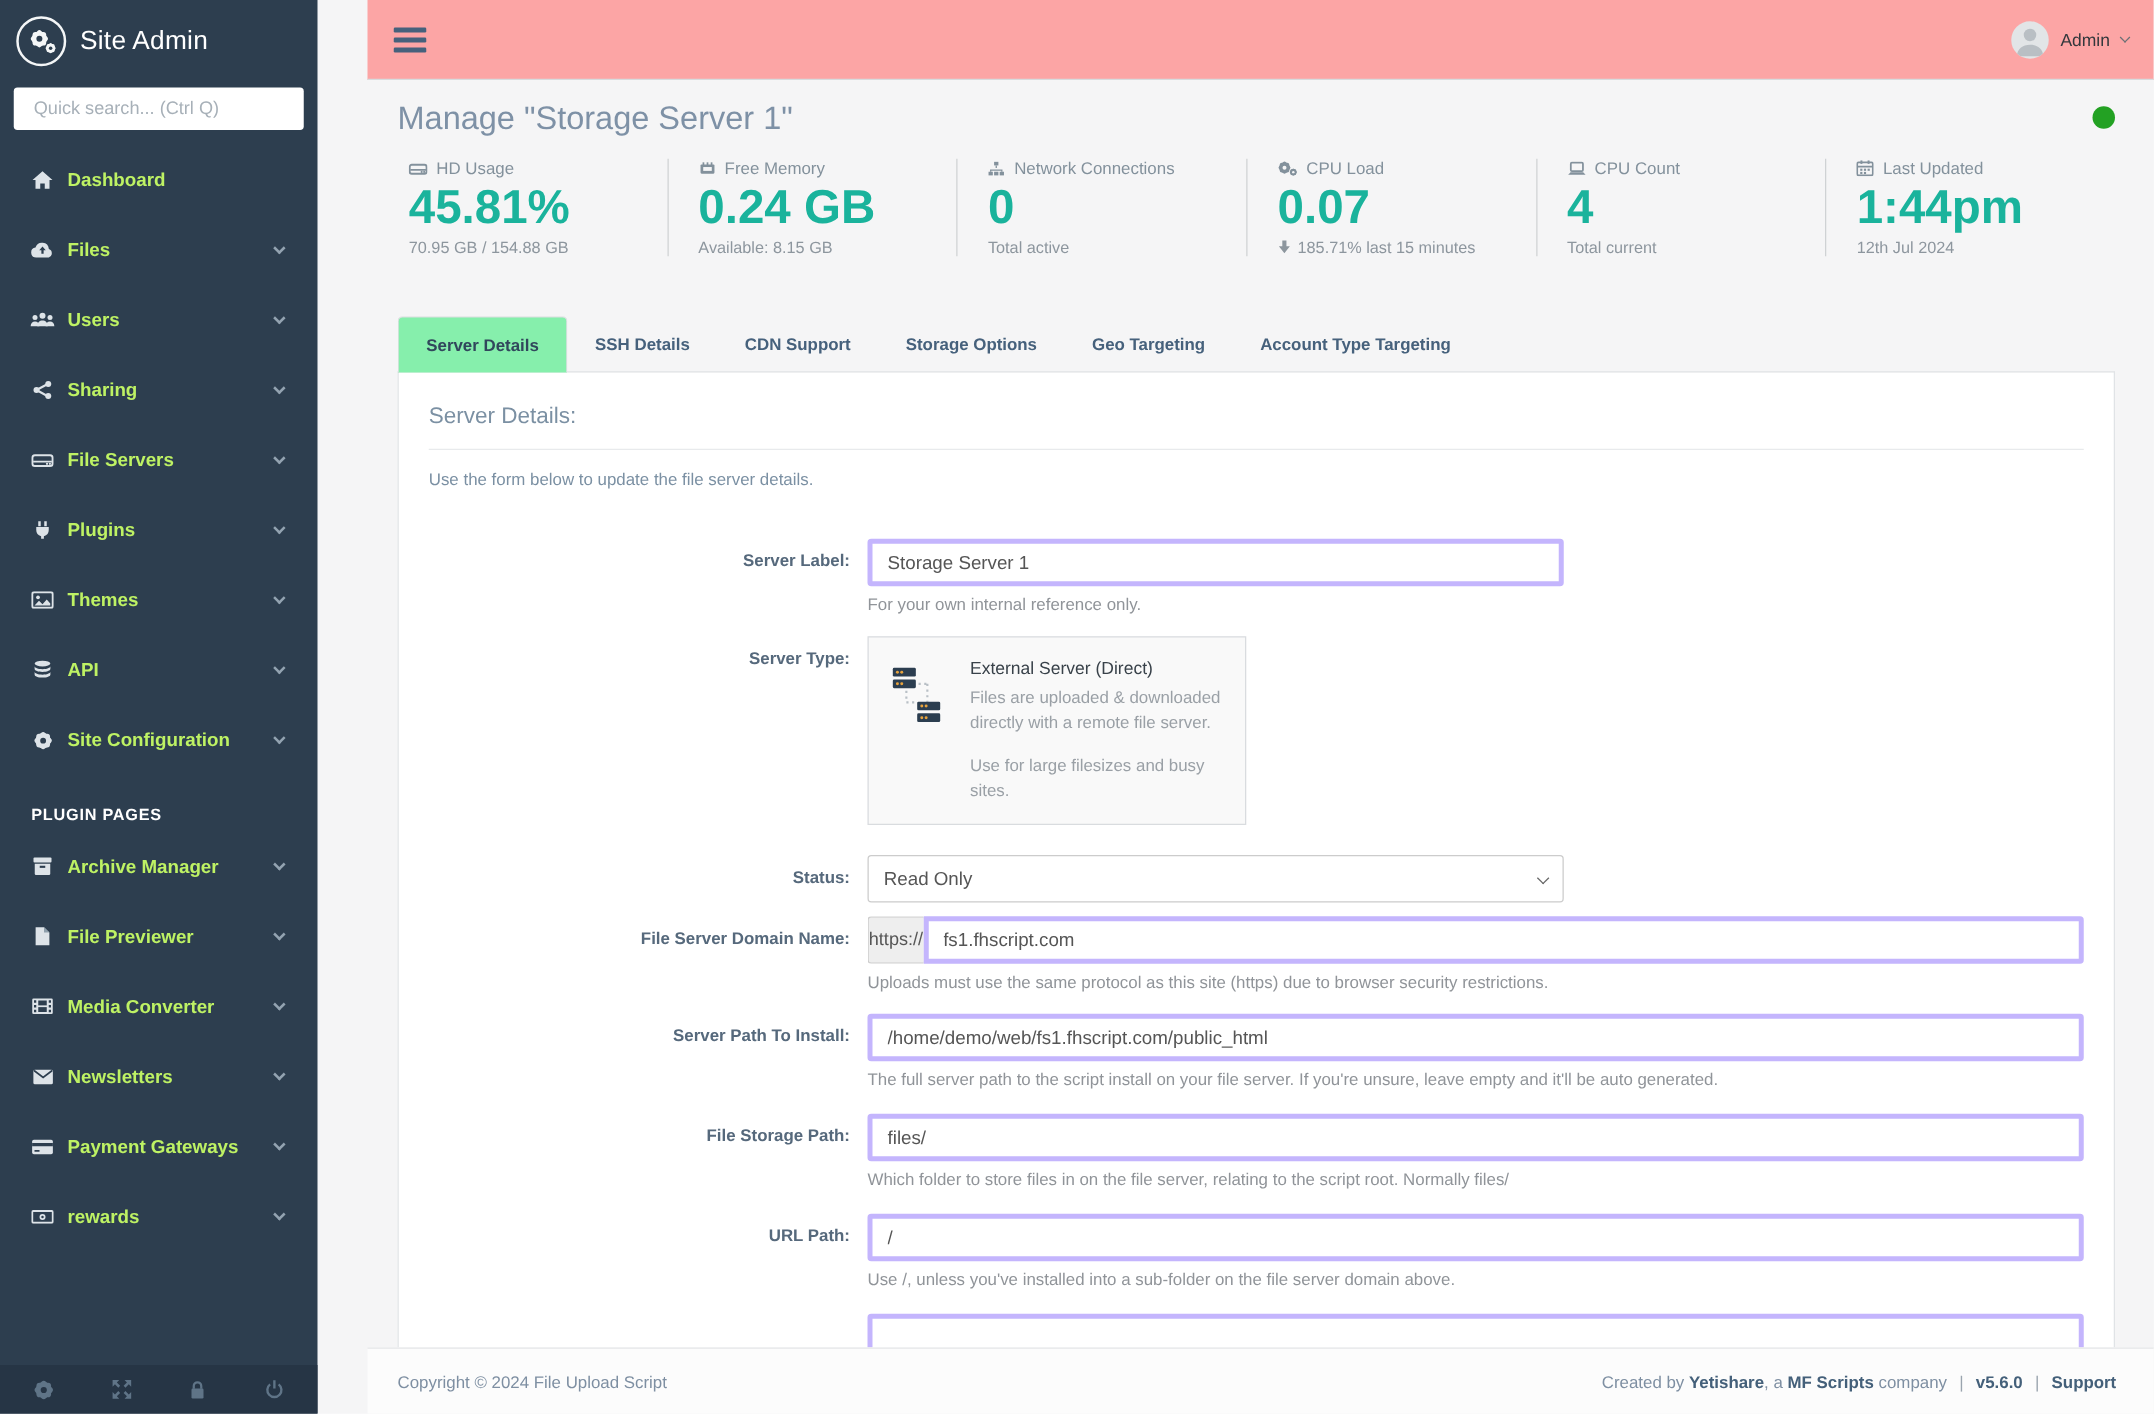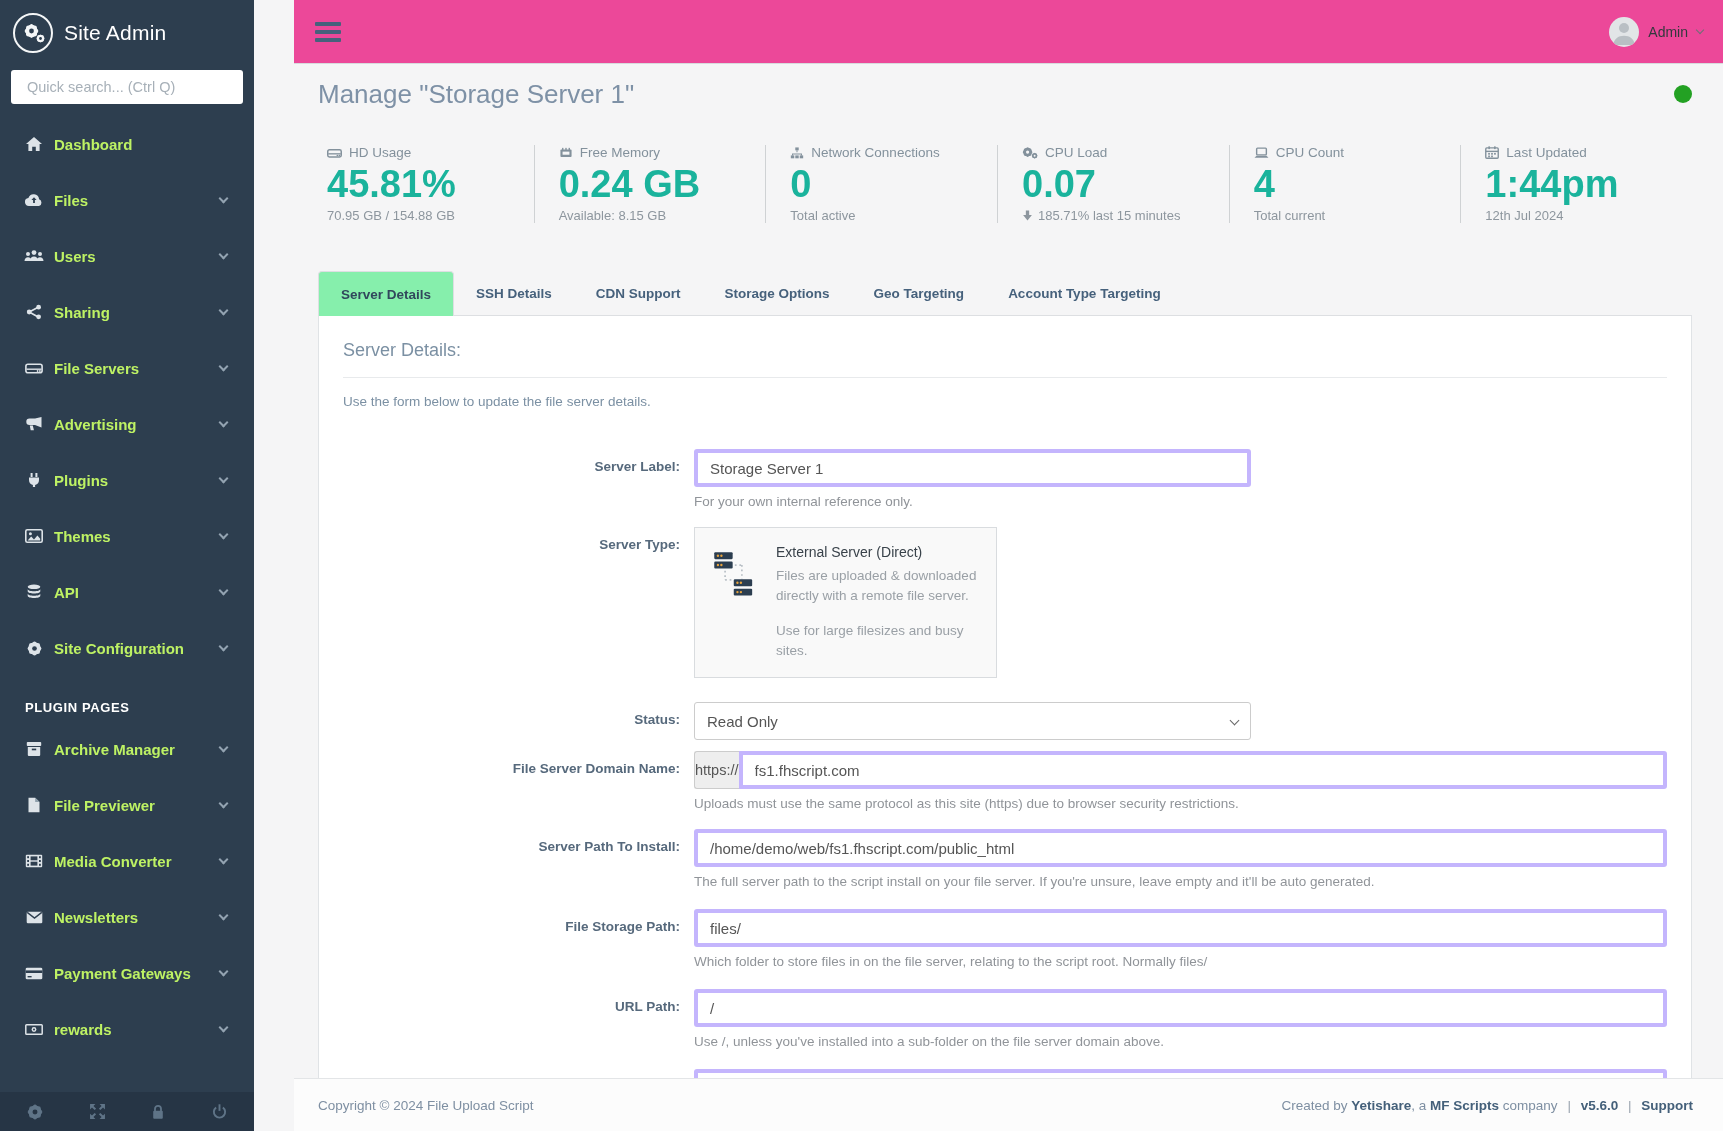--- a/index.html
+++ b/index.html
@@ -19,35 +19,35 @@
   .nav-item { height:56px; display:flex; align-items:center; padding:0 24px; cursor:pointer; }
   .nav-icon { width:20px; display:flex; justify-content:center; margin-right:10px; color:#dde3e8; }
   .nav-label { font-size:15px; font-weight:600; color:#bef264; flex:1; }
   .chev { width:7px; height:7px; border-right:2px solid #93a3b1; border-bottom:2px solid #93a3b1; transform:rotate(45deg); margin-right:3px; margin-top:-3px; }
   .section-label { padding:24px 0 6px 25px; font-size:13px; font-weight:bold; color:#ffffff; letter-spacing:0.6px; }
   .side-bottom { height:39px; background:#263545; display:flex; align-items:center; justify-content:space-between; padding:0 26px; }
   .side-bottom .bicon { color:#5f7487; display:flex; cursor:pointer; }
 
   
   .main { flex:1; display:flex; flex-direction:column; min-width:0; }
-  .topbar { height:64px; background:#ec4899; border-bottom:1px solid #d7dbdd; display:flex; align-items:center; padding:0 20px 0 17px; flex-shrink:0; }
+  .topbar { height:64px; background:#fca5a5; border-bottom:1px solid #d7dbdd; display:flex; align-items:center; padding:0 20px 0 17px; flex-shrink:0; }
   .hamburger { display:flex; flex-direction:column; gap:4px; cursor:pointer; padding:4px; }
   .hamburger span { display:block; width:26px; height:4px; background:#46617c; border-radius:1px; }
   .top-right { margin-left:auto; display:flex; align-items:center; gap:9px; cursor:pointer; }
   .avatar { width:30px; height:30px; border-radius:50%; background:#e2e5e7; overflow:hidden; display:flex; align-items:flex-end; justify-content:center; }
   .admin-label { font-size:14px; color:#33383d; }
   .chev-sm { width:6px; height:6px; border-right:1.5px solid #6b7075; border-bottom:1.5px solid #6b7075; transform:rotate(45deg); margin-top:-3px; }
 
   .content { flex:1; overflow:hidden; padding:0 31px 0 24px; background:#f5f5f6; }
   .title-row { margin-top:14px; display:flex; align-items:center; justify-content:space-between; }
   .page-title { font-size:26px; font-weight:400; color:#7e91a6; line-height:32px; }
   .status-dot { width:18px; height:18px; border-radius:50%; background:#23a123; }
 
   
-  .stats { display:flex; margin-top:35px; }
+  .stats { display:flex; margin-top:17px; }
   .stat { flex:1; padding:0 10px 0 24px; border-left:1px solid #cfd2d4; }
   .stat:first-child { border-left:none; padding-left:9px; }
   .stat-label { display:flex; align-items:center; gap:7px; font-size:13.5px; color:#83919c; }
   .stat-label svg { flex-shrink:0; }
   .stat-value { font-size:38px; font-weight:bold; color:#1ab39c; line-height:44px; margin-top:2px; }
   .stat-sub { font-size:13px; color:#8d969e; margin-top:2px; display:flex; align-items:center; gap:5px; }
 
   
   .tabs { display:flex; margin-top:48px; }
   .tab { height:45px; display:flex; align-items:center; padding:0 22px; font-size:13.5px; font-weight:bold; color:#46617c; cursor:pointer; position:relative; }
@@ -174,30 +174,20 @@
         <div class="nav-item">
           <span class="nav-icon">
             <svg viewBox="0 0 18 14" width="18" height="14">
                 <rect x="0.9" y="3.2" width="16.2" height="8.6" rx="2" fill="none" stroke="currentColor" stroke-width="1.6"></rect>
                 <line x1="1.5" y1="8.2" x2="16.5" y2="8.2" stroke="currentColor" stroke-width="1.4"></line>
                 <circle cx="12.6" cy="10" r="0.9" fill="currentColor"></circle>
                 <circle cx="14.9" cy="10" r="0.9" fill="currentColor"></circle>
               </svg>
           </span>
           <span class="nav-label">File Servers</span>
-          <span class="chev"></span>
-        </div>
-        <div class="nav-item">
-          <span class="nav-icon">
-            <svg viewBox="0 0 18 16" width="18" height="16" fill="currentColor">
-                <path d="M16.5 1v10.5L10 9H4.5a3.2 3.2 0 0 1 0-6.4H10z"></path>
-                <path d="M4.8 9.6h3l1.1 4.6H5.7z"></path>
-              </svg>
-          </span>
-          <span class="nav-label">Advertising</span>
           <span class="chev"></span>
         </div>
         <div class="nav-item">
           <span class="nav-icon">
             <svg viewBox="0 0 16 16" width="16" height="16" fill="currentColor">
                 <path d="M4.6 1h2v4h-2zM9.4 1h2v4h-2zM3 5.6h10V8a5 5 0 0 1-3.9 4.9V15H6.9v-2.1A5 5 0 0 1 3 8z"></path>
               </svg>
           </span>
           <span class="nav-label">Plugins</span>
           <span class="chev"></span>

